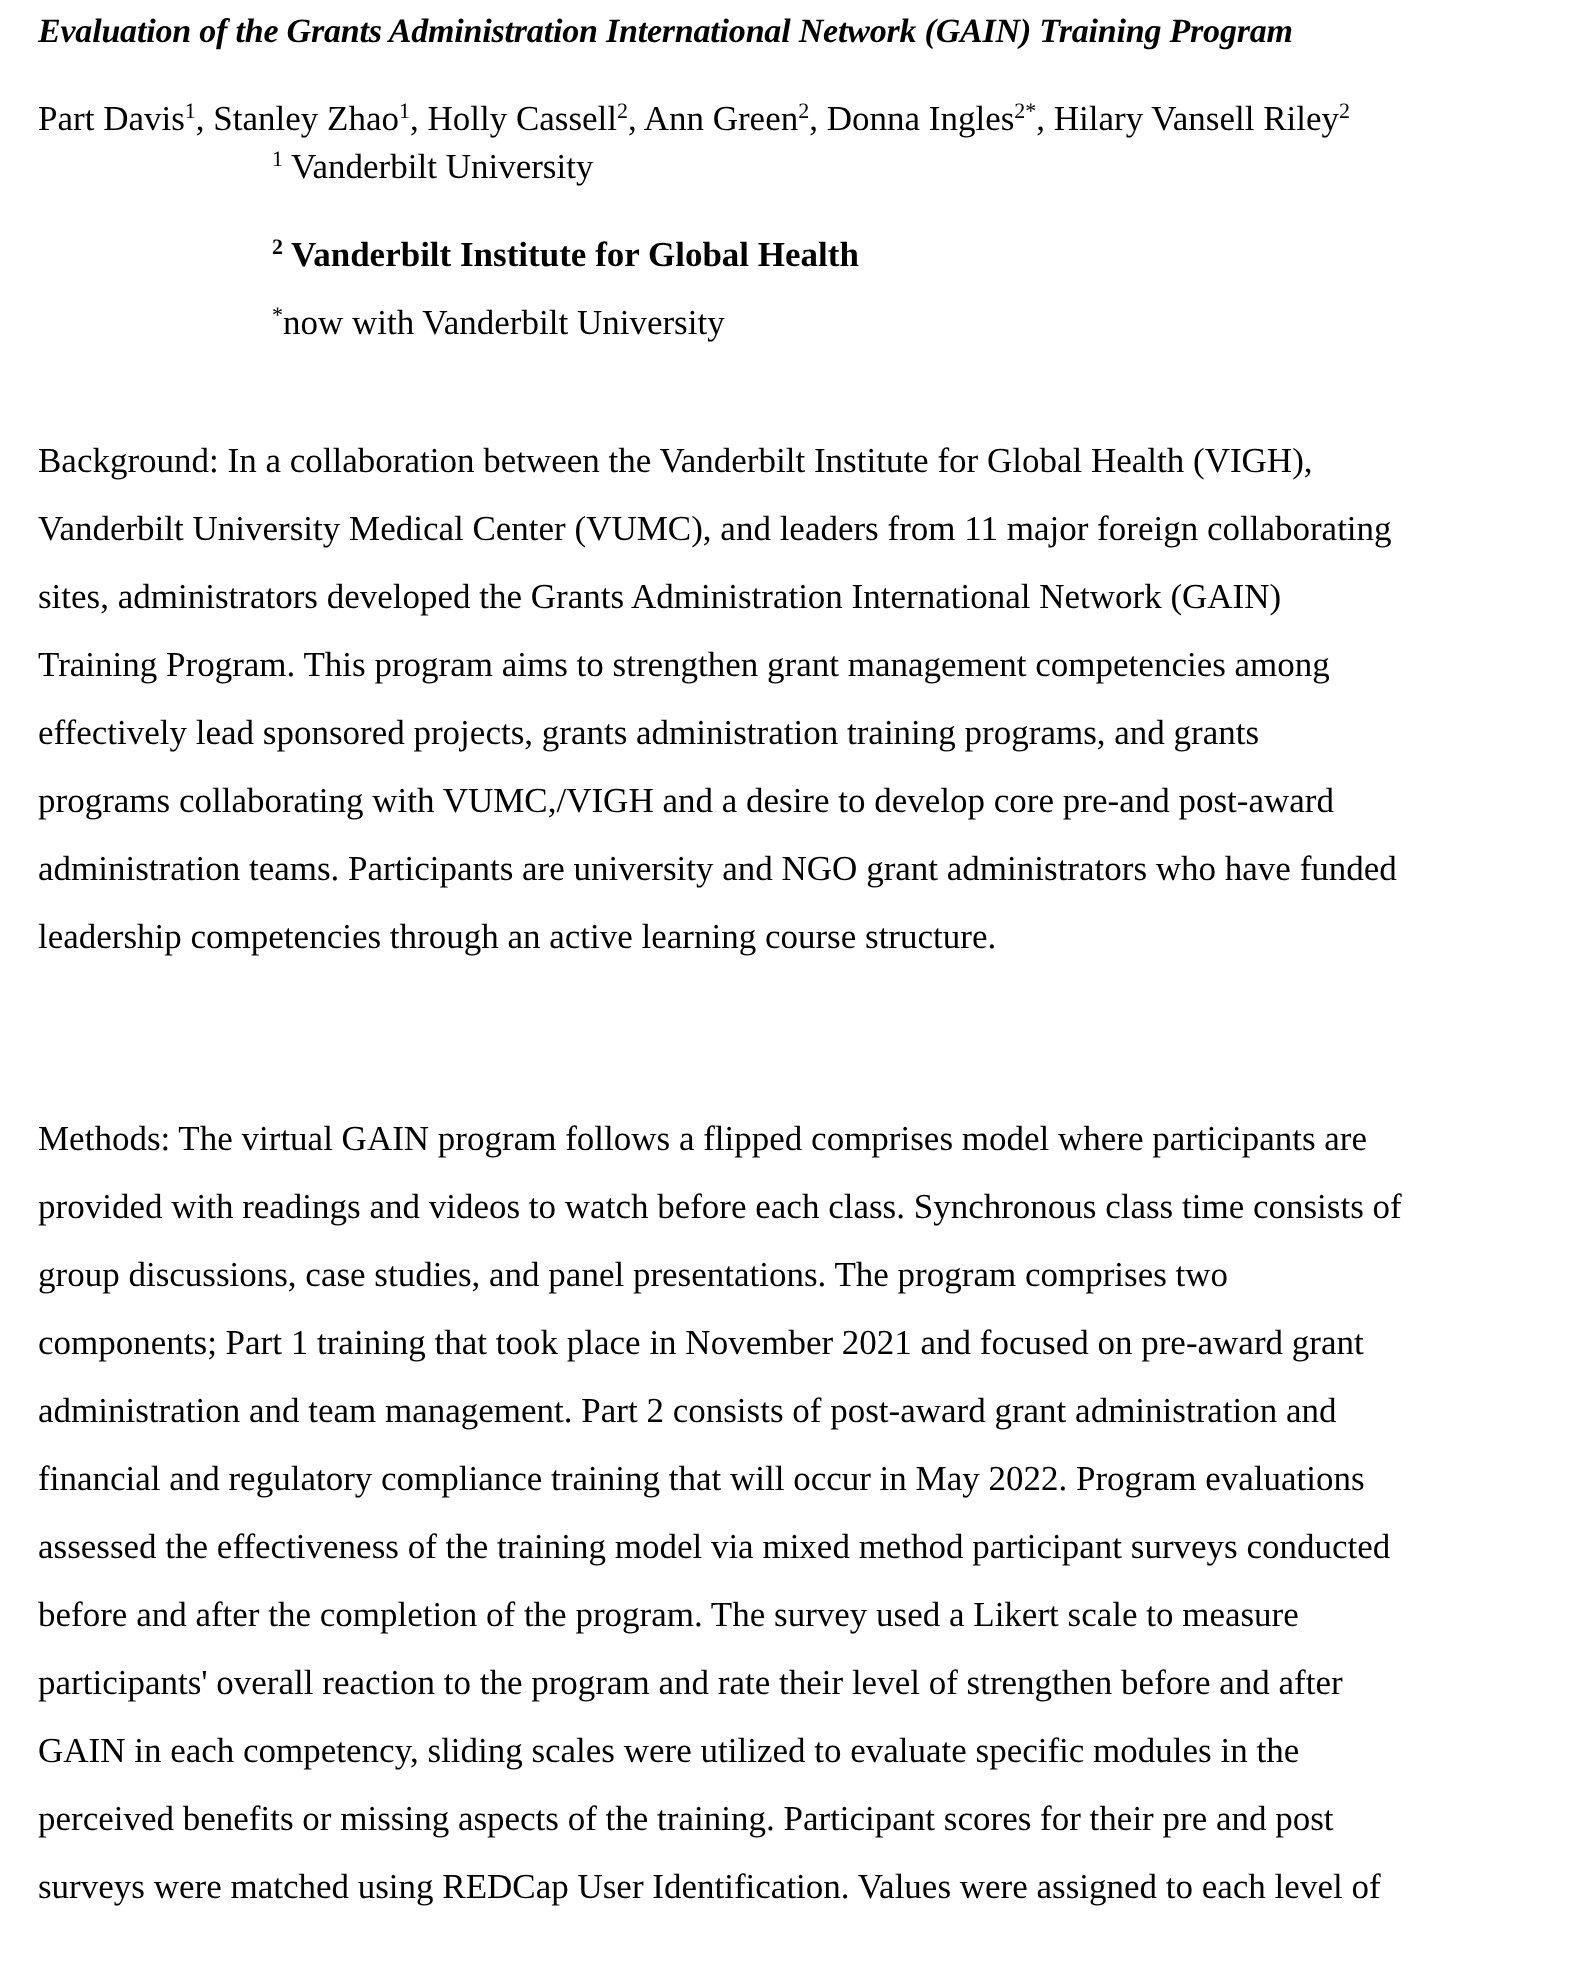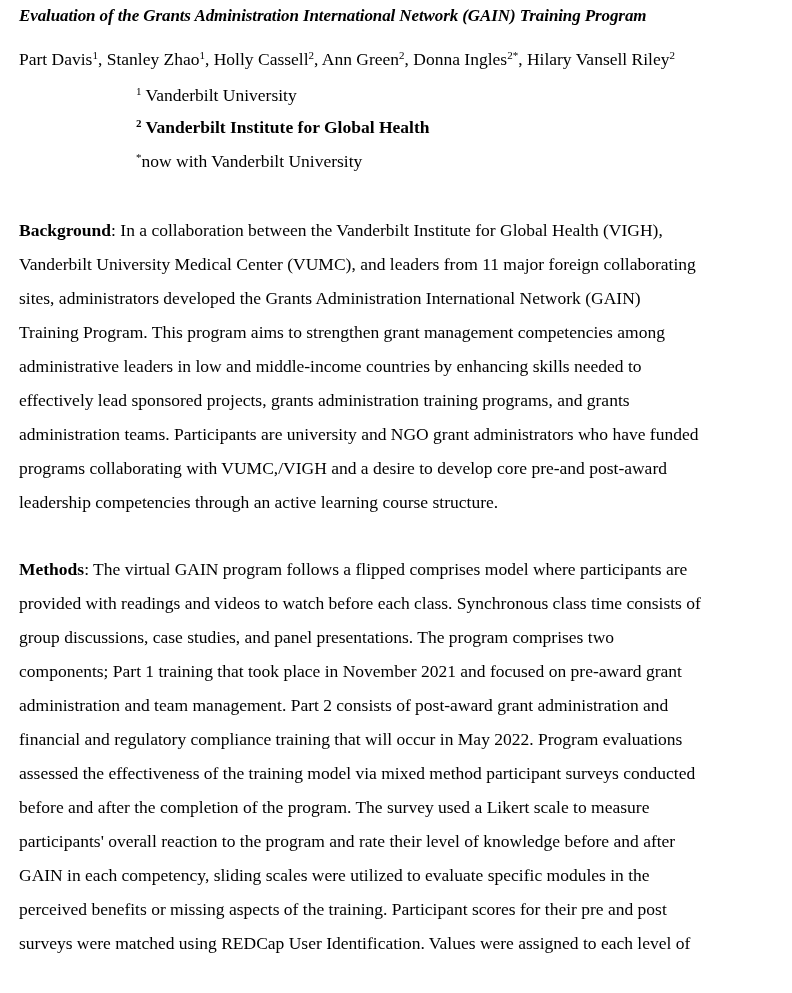--- a/index.html
+++ b/index.html
@@ -36,71 +36,70 @@
       font-size: 11px;
       vertical-align: 6px;
       line-height: 0;
     }
     .aff {
       position: absolute;
       left: 136px;
       font-size: 17.5px;
       white-space: nowrap;
     }
-    .aff-1 { top: 85px; }
+    .aff-1 { top: 73px; }
     .aff-2 { top: 117px; font-weight: bold; }
     .aff-3 { top: 151px; text-align: right; }
     .section {
       position: absolute;
       left: 19px;
       width: 770px;
       font-size: 17.5px;
     }
     .line {
       height: 34px;
       line-height: 34px;
       white-space: nowrap;
     }
     .bg-section { top: 213px; }
     .methods-section { top: 552px; }
     .lead {
-      font-weight: bold;
+      font-weight: normal;
     }
   </style>
 </head>
 <body>
 
 <div class="title">Evaluation of the Grants Administration International Network (GAIN) Training Program</div>
 
 <div class="authors">
   <span>Part Davis</span><sup>1</sup><span>, </span><span>Stanley Zhao</span><sup>1</sup><span>, </span><span>Holly Cassell</span><sup>2</sup><span>, </span><span>Ann Green</span><sup>2</sup><span>, </span><span>Donna Ingles</span><sup>2*</sup><span>, </span><span>Hilary Vansell Riley</span><sup>2</sup>
 </div>
 
 <div class="aff aff-1"><sup>1</sup><span> Vanderbilt University</span></div>
 <div class="aff aff-2"><sup>2</sup><span> Vanderbilt Institute for Global Health</span></div>
 <div class="aff aff-3"><sup>*</sup><span>now with Vanderbilt University</span></div>
 
 <div class="section bg-section">
   <div class="line"><span class="lead">Background</span><span>: In a collaboration between the Vanderbilt Institute for Global Health (VIGH),</span></div>
   <div class="line">Vanderbilt University Medical Center (VUMC), and leaders from 11 major foreign collaborating</div>
   <div class="line">sites, administrators developed the Grants Administration International Network (GAIN)</div>
   <div class="line">Training Program. This program aims to strengthen grant management competencies among</div>
-  <div class="line">administrative leaders in low and middle-income countries  by enhancing skills needed to</div>
   <div class="line">effectively lead sponsored projects, grants administration training programs, and grants</div>
+  <div class="line">programs collaborating with VUMC,/VIGH and a desire to develop core pre-and post-award</div>
   <div class="line">administration teams. Participants are university and NGO grant administrators who have funded</div>
-  <div class="line">programs collaborating with VUMC,/VIGH and a desire to develop core pre-and post-award</div>
   <div class="line">leadership competencies through an active learning course structure.</div>
 </div>
 
 <div class="section methods-section">
   <div class="line"><span class="lead">Methods</span><span>: The virtual GAIN program follows a flipped comprises model where participants are</span></div>
   <div class="line">provided with readings and videos to watch before each class. Synchronous class time consists of</div>
   <div class="line">group discussions, case studies, and panel presentations. The program comprises two</div>
   <div class="line">components; Part 1 training that took place in November 2021 and focused on pre-award grant</div>
   <div class="line">administration and team management. Part 2 consists of post-award grant administration and</div>
   <div class="line">financial and regulatory compliance training that will occur in May 2022. Program evaluations</div>
   <div class="line">assessed the effectiveness of the training model via mixed method participant surveys conducted</div>
   <div class="line">before and after the completion of the program. The survey used a Likert scale to measure</div>
-  <div class="line">participants' overall reaction to the program and rate their level of knowledge before and after</div>
+  <div class="line">participants' overall reaction to the program and rate their level of strengthen before and after</div>
   <div class="line">GAIN in  each competency, sliding scales were utilized to evaluate specific modules in the</div>
   <div class="line">perceived benefits or missing aspects of the training. Participant scores for their pre and post</div>
   <div class="line">surveys were matched using REDCap User Identification. Values were assigned to each level of</div>
 </div>
 
 </body></html>

